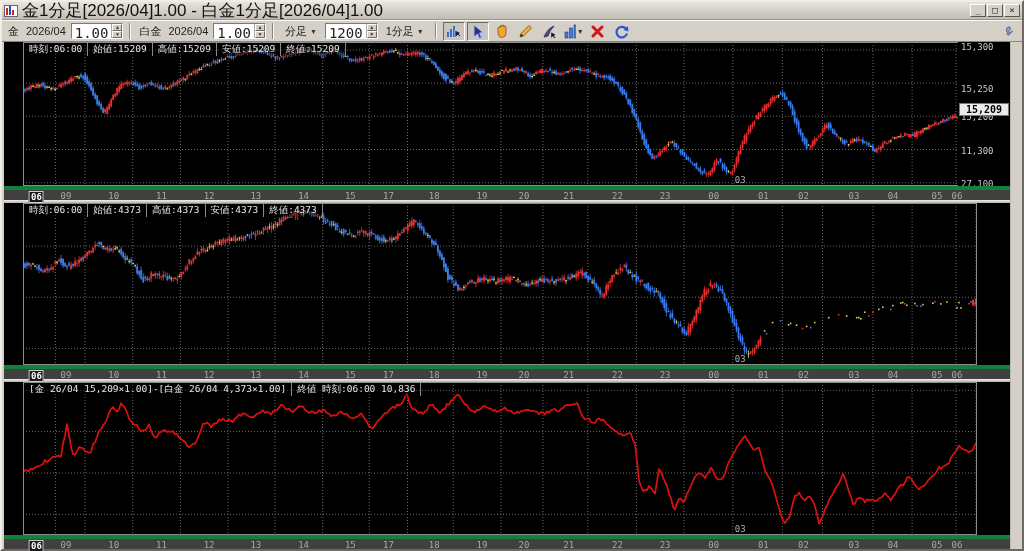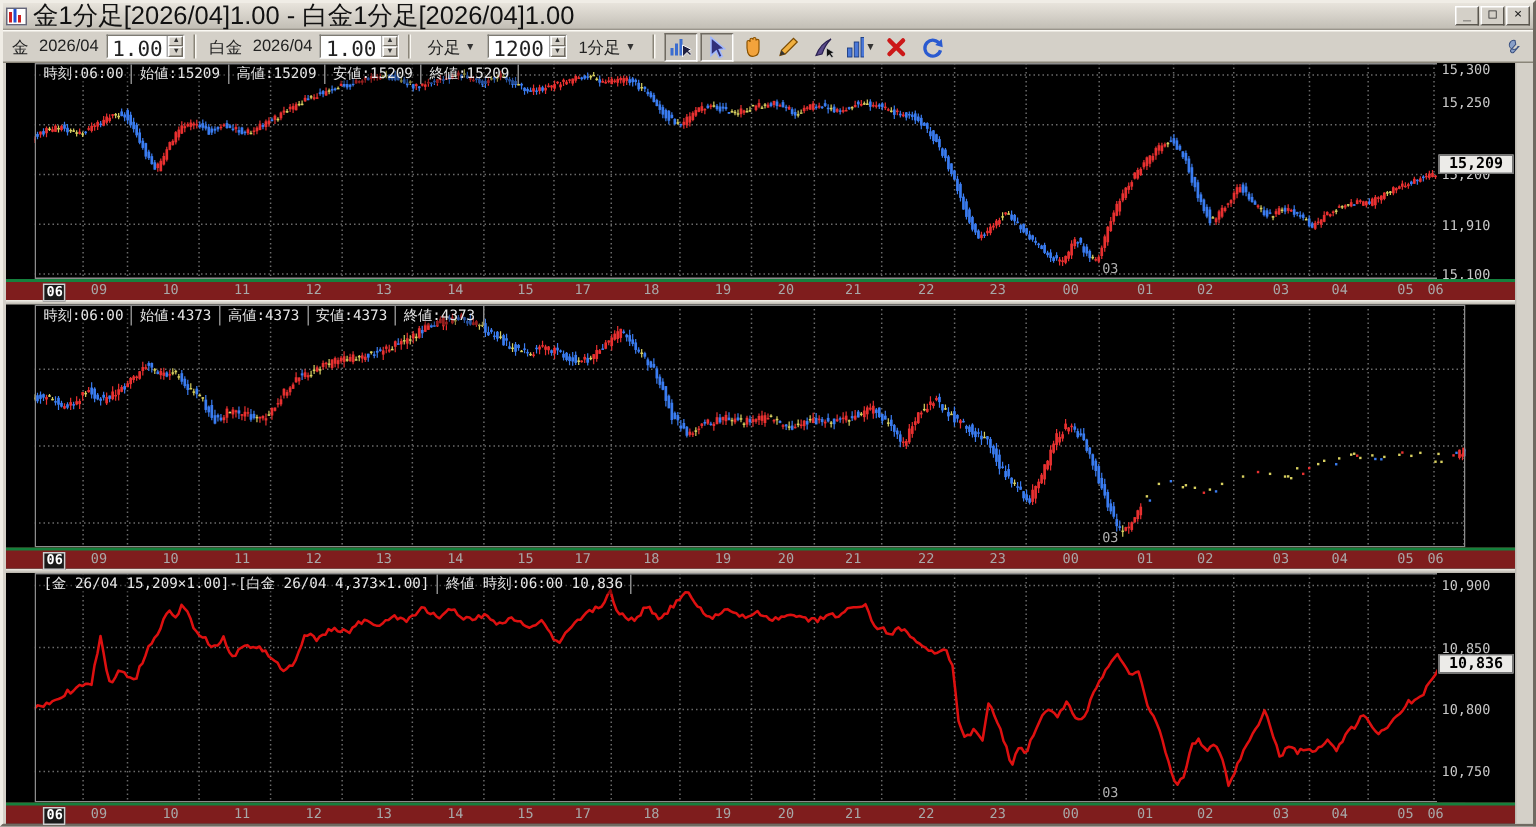--- a/index.html
+++ b/index.html
@@ -38,21 +38,21 @@
   .panel{background:#000;display:flex;flex-direction:column;position:relative;}
   .p1{height:158px;}.p2{height:176px;}.p3{height:167px;justify-content:flex-end;}
   .psep{height:3px;background:linear-gradient(to bottom,#f4f1ea,#b5b1a8);}
   .plotrow{flex:1;display:flex;min-height:0;margin-left:19px;}
   .plot{flex:1;position:relative;min-width:0;}
   .plot svg{position:absolute;left:0;top:0;}
   .yaxis{width:52px;position:relative;background:#000;}
   .ylab{position:absolute;left:3px;font:9px "DejaVu Sans Mono",monospace;color:#c8c8c8;white-space:nowrap;}
   .curbox{position:absolute;left:1px;right:1px;height:13px;background:#ecebe8;border:1px solid #777;
     color:#000;font:bold 10px "DejaVu Sans Mono",monospace;text-align:center;line-height:11px;}
-  .xaxis{height:14px;position:relative;background:#7f1d1d;border-top:2px solid #15803d;}
+  .xaxis{height:14px;position:relative;background:#404040;border-top:4px solid #15803d;}
   .xlab{position:absolute;top:1px;transform:translateX(-50%);font:9px "DejaVu Sans Mono",monospace;color:#a8a8a8;}
   .xlab.hl{color:#fff;font-weight:bold;border:1px solid #cfcfcf;padding:0 1px;background:#1a1a1a;}
   .info{position:absolute;left:1px;top:1px;display:flex;z-index:3;background:rgba(0,0,0,.35);}
   .info span{font:9.5px "DejaVu Sans Mono",monospace;color:#e6e6e6;padding:0 5px;border-right:1px solid #8a8a8a;white-space:nowrap;}
   .datemark{position:absolute;font:9px "DejaVu Sans Mono",monospace;color:#b0b0b0;bottom:1px;z-index:2;}
 </style>
 </head>
 <body>
 
 <div class="window">
@@ -1162,24 +1162,24 @@
                 <span>時刻:06:00</span>
                 <span>始値:15209</span>
                 <span>高値:15209</span>
                 <span>安値:15209</span>
                 <span>終値:15209</span>
               </div>
               <span class="datemark" style="left: 711.776px;">03</span>
             </div>
             <div class="yaxis">
               <span class="ylab" style="top: 0;">15,300</span>
-              <span class="ylab" style="top: 22px;">15,250</span>
+              <span class="ylab" style="top: 42px;">15,250</span>
               <span class="ylab" style="top: 70.3226px;">15,200</span>
-              <span class="ylab" style="top: 103.502px;">11,910</span>
-              <span class="ylab" style="top: 136.682px;">15,100</span>
+              <span class="ylab" style="top: 103.502px;">11,300</span>
+              <span class="ylab" style="top: 136.682px;">27,100</span>
               <div class="curbox" style="top: 61.3502px;">15,209</div>
             </div>
           </div>
           <div class="xaxis">
             <span class="xlab hl" style="left: 32.436px;">06</span>
             <span class="xlab" style="left: 62.01px;">09</span>
             <span class="xlab" style="left: 109.71px;">10</span>
             <span class="xlab" style="left: 157.41px;">11</span>
             <span class="xlab" style="left: 205.11px;">12</span>
             <span class="xlab" style="left: 251.856px;">13</span>
@@ -2087,27 +2087,20 @@
                 <line x1="0" y1="132.3" x2="954" y2="132.3" stroke="#6a6a6a" stroke-width="1" stroke-dasharray="1,2"></line>
                 <polyline points="0.0,90.5 2.0,88.2 4.0,88.6 6.0,89.1 8.0,86.5 10.0,87.4 12.0,85.4 14.0,84.6 16.0,84.0 18.0,83.2 20.0,81.9 22.0,77.9 24.0,80.3 26.0,78.5 28.0,76.3 30.0,74.6 32.0,75.3 34.0,73.9 36.0,73.9 38.0,74.6 40.0,61.6 42.0,53.5 44.0,42.0 46.0,53.0 48.0,64.8 50.0,72.1 52.0,72.8 54.0,69.4 56.0,65.1 58.0,65.6 60.0,66.3 62.0,69.4 64.0,69.7 66.0,70.8 68.0,70.4 70.0,62.3 72.0,60.2 74.0,55.0 76.0,48.8 78.0,47.2 80.0,43.3 82.0,41.1 84.0,37.1 86.0,30.8 88.0,27.2 90.0,25.0 92.0,27.8 94.0,29.6 96.0,27.3 98.0,21.2 100.0,23.6 102.0,25.8 104.0,30.3 106.0,36.8 108.0,39.0 110.0,41.8 112.0,43.0 114.0,42.9 116.0,47.6 118.0,49.3 120.0,48.3 122.0,48.4 124.0,46.2 126.0,42.2 128.0,48.7 130.0,53.0 132.0,55.4 134.0,55.2 136.0,51.0 138.0,49.7 140.0,48.5 142.0,48.1 144.0,49.9 146.0,49.4 148.0,50.0 150.0,49.0 152.0,52.2 154.0,51.7 156.0,55.5 158.0,57.0 160.0,58.5 162.0,59.7 164.0,63.7 166.0,65.3 168.0,63.9 170.0,61.7 172.0,61.8 174.0,58.3 176.0,52.9 178.0,48.1 180.0,41.6 182.0,41.8 184.0,40.6 186.0,42.0 188.0,45.3 190.0,42.4 192.0,41.2 194.0,41.1 196.0,37.4 198.0,38.6 200.0,36.6 202.0,38.8 204.0,39.3 206.0,37.5 208.0,38.7 210.0,40.0 212.0,36.4 214.0,35.2 216.0,32.3 218.0,33.9 220.0,31.2 222.0,31.8 224.0,33.1 226.0,34.5 228.0,35.1 230.0,35.2 232.0,33.7 234.0,31.5 236.0,31.3 238.0,29.7 240.0,28.2 242.0,30.9 244.0,29.8 246.0,30.6 248.0,32.6 250.0,29.5 252.0,28.3 254.0,28.2 256.0,25.5 258.0,22.8 260.0,23.1 262.0,26.4 264.0,27.4 266.0,26.6 268.0,29.0 270.0,30.2 272.0,28.0 274.0,26.2 276.0,24.1 278.0,24.6 280.0,24.3 282.0,27.8 284.0,29.3 286.0,31.0 288.0,29.3 290.0,29.6 292.0,31.4 294.0,30.8 296.0,28.2 298.0,29.9 300.0,27.4 302.0,28.6 304.0,31.0 306.0,31.8 308.0,34.3 310.0,33.0 312.0,33.6 314.0,33.0 316.0,30.3 318.0,29.6 320.0,31.7 322.0,32.2 324.0,32.1 326.0,34.6 328.0,35.7 330.0,36.5 332.0,35.4 334.0,34.9 336.0,33.2 338.0,31.4 340.0,34.0 342.0,37.3 344.0,39.8 346.0,44.4 348.0,45.1 350.0,46.5 352.0,43.3 354.0,39.8 356.0,38.0 358.0,36.0 360.0,33.3 362.0,31.2 364.0,31.2 366.0,28.6 368.0,26.3 370.0,24.7 372.0,26.0 374.0,22.5 376.0,23.4 378.0,22.5 380.0,19.5 382.0,14.6 384.0,11.6 386.0,19.5 388.0,24.8 390.0,27.5 392.0,27.0 394.0,29.7 396.0,31.4 398.0,29.8 400.0,31.9 402.0,29.2 404.0,28.3 406.0,23.2 408.0,23.2 410.0,22.6 412.0,26.9 414.0,27.4 416.0,30.8 418.0,29.8 420.0,27.1 422.0,27.1 424.0,21.9 426.0,22.9 428.0,18.4 430.0,17.9 432.0,14.9 434.0,12.8 436.0,13.0 438.0,16.5 440.0,19.6 442.0,22.4 444.0,23.1 446.0,26.9 448.0,28.7 450.0,29.0 452.0,30.5 454.0,27.6 456.0,28.0 458.0,26.7 460.0,24.3 462.0,24.1 464.0,25.4 466.0,26.4 468.0,26.9 470.0,29.0 472.0,27.8 474.0,30.0 476.0,28.9 478.0,28.3 480.0,26.9 482.0,25.4 484.0,28.2 486.0,28.6 488.0,28.9 490.0,31.0 492.0,31.8 494.0,29.5 496.0,31.0 498.0,29.0 500.0,29.1 502.0,28.1 504.0,27.8 506.0,28.1 508.0,29.2 510.0,28.7 512.0,29.3 514.0,29.7 516.0,32.3 518.0,30.2 520.0,30.2 522.0,32.7 524.0,29.3 526.0,30.6 528.0,28.3 530.0,27.5 532.0,26.9 534.0,29.5 536.0,29.2 538.0,27.2 540.0,25.9 542.0,23.5 544.0,23.2 546.0,22.9 548.0,22.8 550.0,22.6 552.0,22.4 554.0,20.8 556.0,25.6 558.0,31.8 560.0,35.2 562.0,37.4 564.0,36.8 566.0,36.3 568.0,40.2 570.0,40.7 572.0,41.0 574.0,37.6 576.0,36.2 578.0,38.4 580.0,37.6 582.0,39.8 584.0,42.6 586.0,43.6 588.0,46.0 590.0,47.0 592.0,48.8 594.0,49.8 596.0,51.8 598.0,51.6 600.0,53.6 602.0,53.1 604.0,52.0 606.0,51.0 608.0,51.6 610.0,58.0 612.0,61.6 614.0,79.4 616.0,98.6 618.0,104.2 620.0,109.2 622.0,107.9 624.0,108.1 626.0,104.0 628.0,106.1 630.0,108.9 632.0,111.7 634.0,99.2 636.0,87.0 638.0,89.7 640.0,95.4 642.0,100.0 644.0,104.0 646.0,112.0 648.0,115.8 650.0,124.7 652.0,127.7 654.0,120.8 656.0,116.9 658.0,116.7 660.0,119.8 662.0,118.6 664.0,111.4 666.0,108.3 668.0,103.5 670.0,99.1 672.0,94.7 674.0,92.5 676.0,91.2 678.0,92.0 680.0,93.5 682.0,96.1 684.0,91.9 686.0,90.4 688.0,85.7 690.0,88.5 692.0,93.5 694.0,96.7 696.0,97.5 698.0,97.3 700.0,95.5 702.0,91.7 704.0,84.3 706.0,79.6 708.0,76.4 710.0,71.9 712.0,69.5 714.0,64.7 716.0,62.3 718.0,58.9 720.0,56.4 722.0,54.0 724.0,57.7 726.0,60.5 728.0,63.6 730.0,67.2 732.0,67.7 734.0,66.3 736.0,65.7 738.0,72.7 740.0,80.7 742.0,88.5 744.0,92.7 746.0,95.3 748.0,99.9 750.0,104.8 752.0,111.5 754.0,119.6 756.0,125.6 758.0,133.1 760.0,138.7 762.0,141.1 764.0,137.4 766.0,136.3 768.0,129.3 770.0,120.3 772.0,113.6 774.0,113.6 776.0,110.4 778.0,114.7 780.0,116.5 782.0,118.6 784.0,115.7 786.0,114.5 788.0,115.8 790.0,119.7 792.0,124.5 794.0,132.2 796.0,141.9 798.0,137.3 800.0,133.7 802.0,126.8 804.0,124.1 806.0,118.1 808.0,114.7 810.0,111.6 812.0,107.3 814.0,104.0 816.0,101.3 818.0,96.6 820.0,91.5 822.0,96.2 824.0,103.1 826.0,109.9 828.0,114.6 830.0,122.3 832.0,121.6 834.0,116.9 836.0,115.9 838.0,116.2 840.0,117.0 842.0,120.6 844.0,117.3 846.0,118.2 848.0,117.8 850.0,117.5 852.0,119.1 854.0,118.7 856.0,116.2 858.0,115.7 860.0,113.8 862.0,111.1 864.0,113.5 866.0,115.6 868.0,118.7 870.0,114.2 872.0,112.5 874.0,107.7 876.0,104.9 878.0,102.6 880.0,103.7 882.0,100.3 884.0,95.6 886.0,94.9 888.0,96.6 890.0,99.8 892.0,103.0 894.0,105.5 896.0,107.4 898.0,105.0 900.0,104.3 902.0,103.1 904.0,100.1 906.0,97.3 908.0,95.4 910.0,94.0 912.0,91.9 914.0,88.9 916.0,84.8 918.0,86.9 920.0,84.7 922.0,83.5 924.0,82.2 926.0,81.2 928.0,75.5 930.0,72.8 932.0,70.4 934.0,67.6 936.0,63.7 938.0,65.8 940.0,67.4 942.0,67.8 944.0,68.7 946.0,70.2 948.0,69.1 950.0,67.9 952.0,63.1 954.0,59.7 " fill="none" stroke="#dd1010" stroke-width="1.7" stroke-linejoin="round"></polyline>
                 <rect x="0.5" y="0.5" width="953" height="152" fill="none" stroke="#8c8c8c" stroke-width="1"></rect>
               </svg>
               <div class="info">
                 <span>[金 26/04 15,209×1.00]-[白金 26/04 4,373×1.00]</span>
                 <span>終値 時刻:06:00 10,836</span>
               </div>
               <span class="datemark" style="left: 711.776px;">03</span>
             </div>
-            <div class="yaxis">
-              <span class="ylab" style="top: 4.27027px;">10,900</span>
-              <span class="ylab" style="top: 45.6216px;">10,850</span>
-              <span class="ylab" style="top: 86.973px;">10,800</span>
-              <span class="ylab" style="top: 128.324px;">10,750</span>
-              <div class="curbox" style="top: 54.2px;">10,836</div>
-            </div>
           </div>
           <div class="xaxis">
             <span class="xlab hl" style="left: 32.436px;">06</span>
             <span class="xlab" style="left: 62.01px;">09</span>
             <span class="xlab" style="left: 109.71px;">10</span>
             <span class="xlab" style="left: 157.41px;">11</span>
             <span class="xlab" style="left: 205.11px;">12</span>
             <span class="xlab" style="left: 251.856px;">13</span>
             <span class="xlab" style="left: 299.556px;">14</span>
             <span class="xlab" style="left: 346.302px;">15</span>

